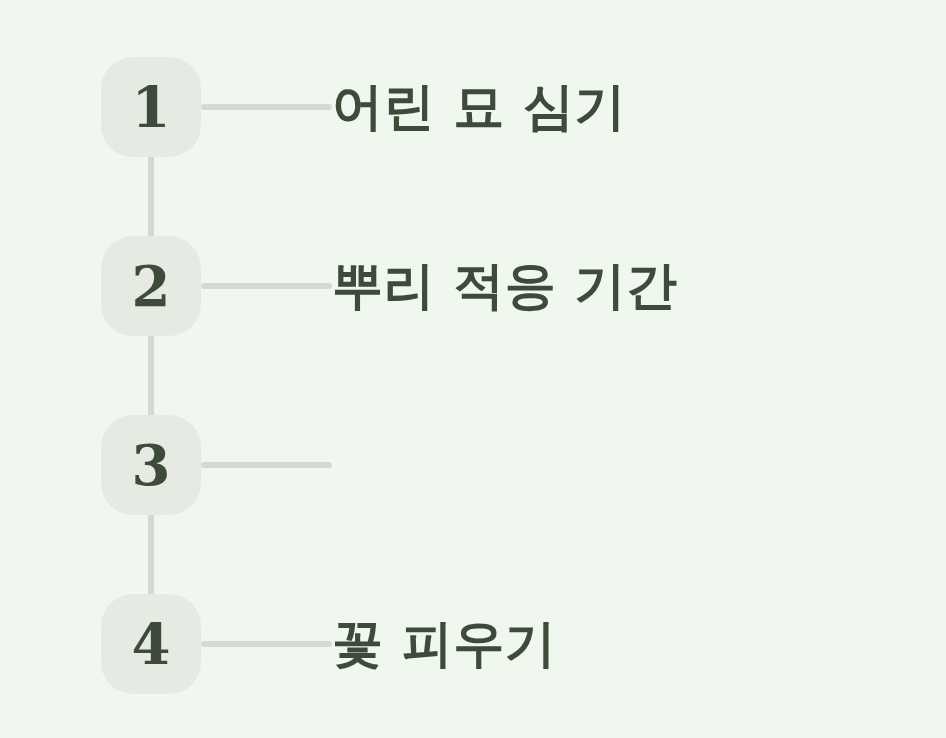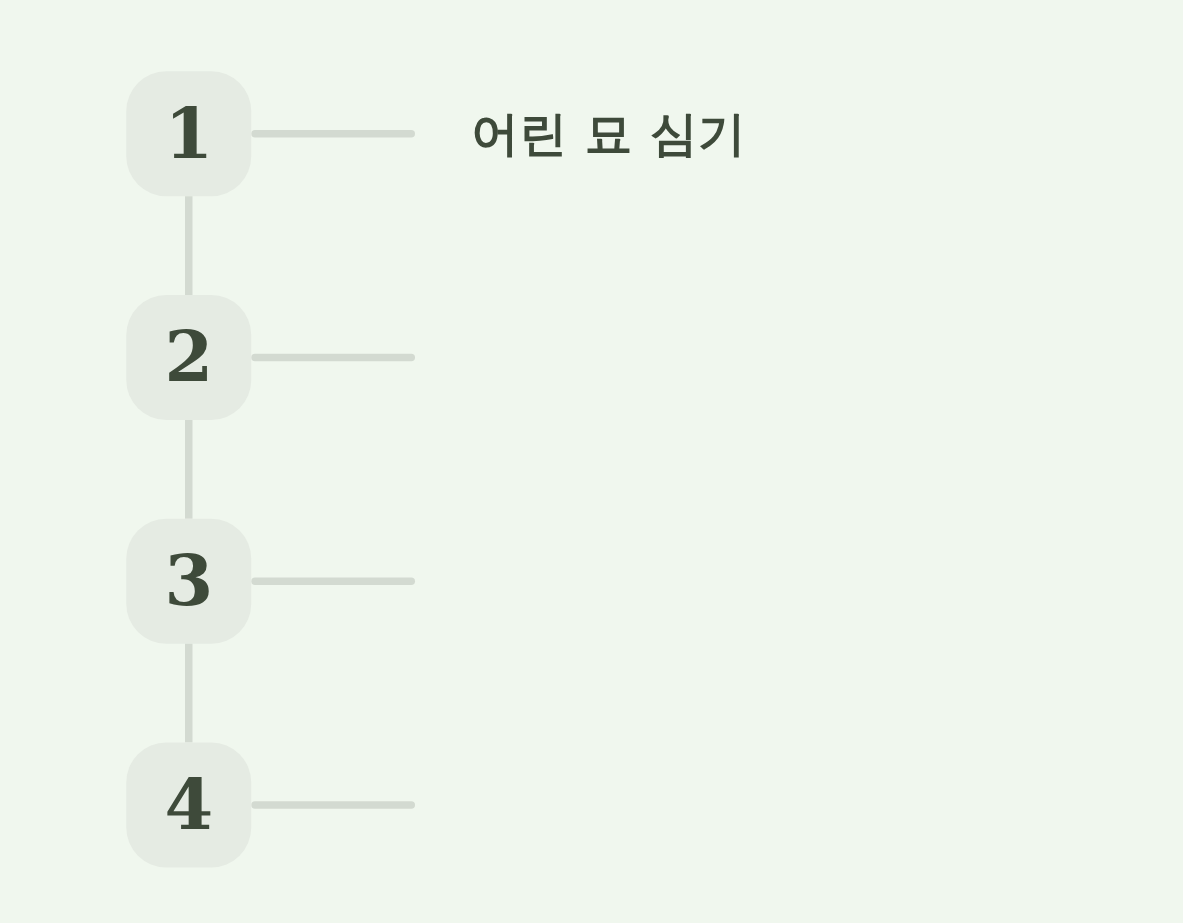--- a/index.html
+++ b/index.html
@@ -62,22 +62,21 @@
     color: #3e4a3a;
   }
   .h-line {
     width: 131px;
     height: 6px;
     border-radius: 3px;
     background: #d3dad1;
     flex: 0 0 auto;
   }
   .step-label {
-    margin-left: 45px;
-    font-size: 38px;
+    font-size: 51px;
     font-weight: 800;
     letter-spacing: 0.5px;
     color: #3e4a3a;
     white-space: nowrap;
   }
 </style>
 </head>
 <body>
 
 <div class="canvas">
@@ -89,30 +88,32 @@
       </div>
       <div class="h-line"></div>
       <div class="step-label">어린 묘 심기</div>
     </div>
 
     <div class="step-row">
       <div class="num-box">
         <span class="num">2</span>
       </div>
       <div class="h-line"></div>
+      <div class="step-label">뿌리 적응 기간</div>
     </div>
 
     <div class="step-row">
       <div class="num-box">
         <span class="num">3</span>
       </div>
       <div class="h-line"></div>
     </div>
 
     <div class="step-row">
       <div class="num-box">
         <span class="num">4</span>
       </div>
       <div class="h-line"></div>
+      <div class="step-label">꽃 피우기</div>
     </div>
 
   </div>
 </div>
 
 </body></html>

